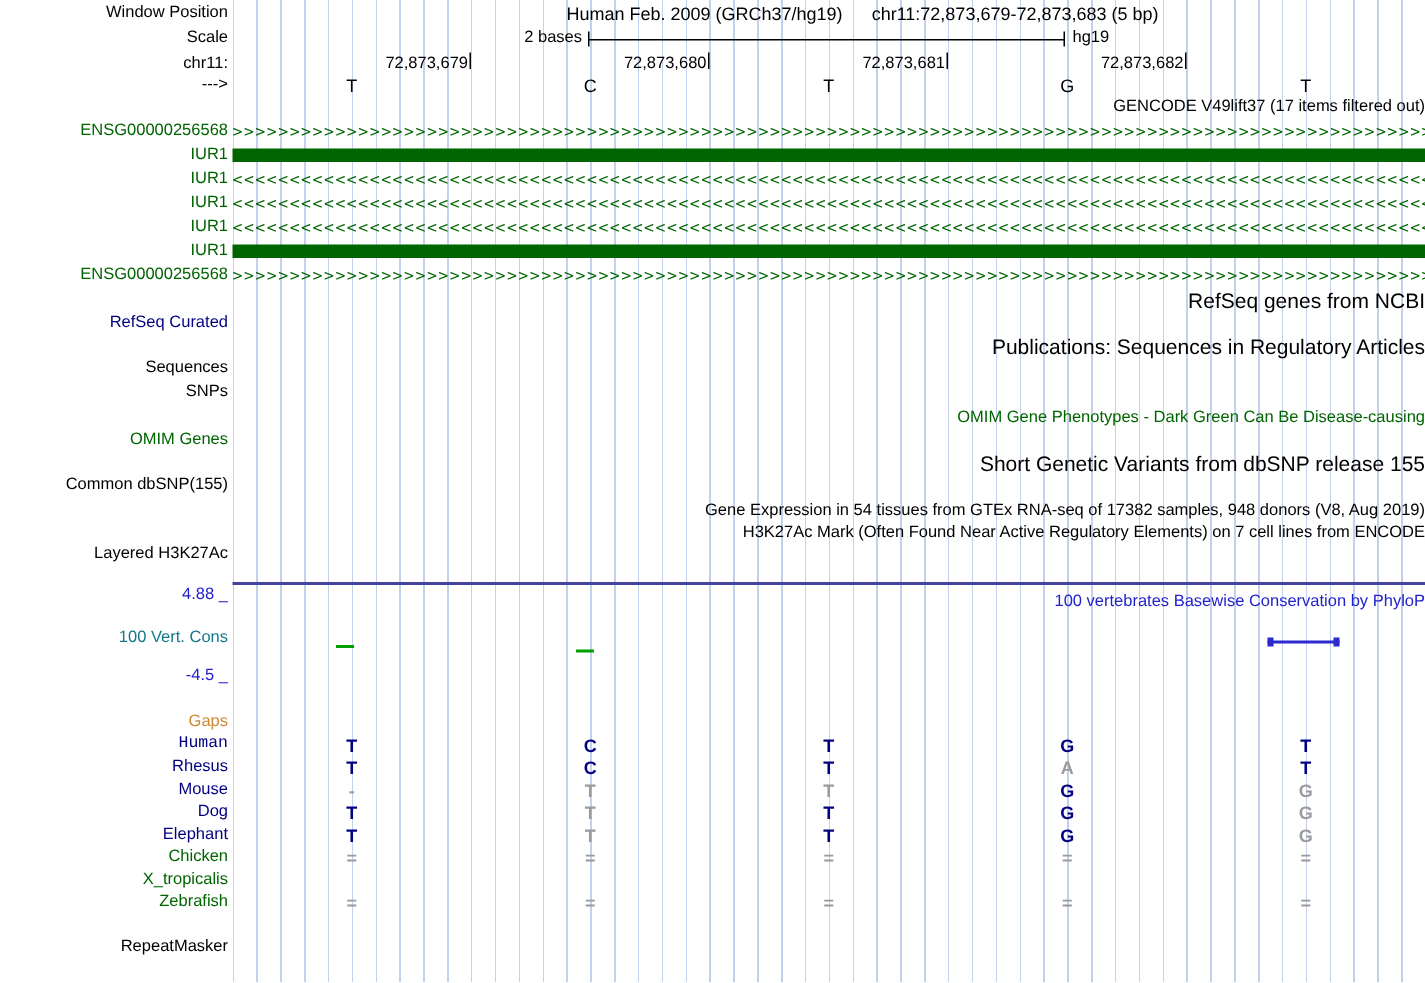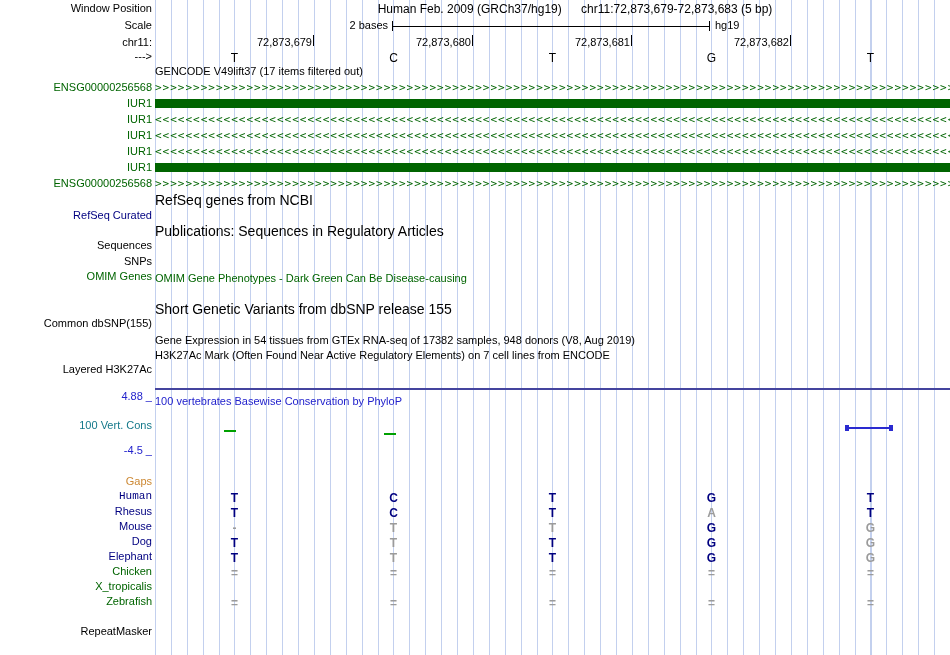--- a/index.html
+++ b/index.html
@@ -12,21 +12,21 @@
   body{font-family:"Liberation Sans",sans-serif;color:#000}
   .browser{position:relative;width:950px;height:655px;background:#fff;overflow:hidden}
   .main-bg{position:absolute;left:155px;top:0;width:795px;height:655px;
     background-image:repeating-linear-gradient(to right,var(--guideline_blue) 0,var(--guideline_blue) 1px,transparent 1px,transparent 15.9px);}
   .lbl{position:absolute;left:0;width:152px;text-align:right;font-size:11px;line-height:13px;white-space:nowrap;color:#000}
   .green{color:var(--dark_green)}
   .navy{color:var(--navy)}
   .blue{color:var(--track_blue)}
   .teal{color:var(--cons_teal)}
   .orange{color:var(--gaps_orange)}
-  .ctr{position:absolute;left:155px;width:795px;text-align:left;font-size:11px;line-height:13px;white-space:nowrap}
+  .ctr{position:absolute;left:155px;width:795px;text-align:right;font-size:11px;line-height:13px;white-space:nowrap}
   .small{font-size:14px}
   .hdr{position:absolute;left:155px;top:2px;width:840px;text-align:center;font-size:12px;line-height:14px;white-space:nowrap}
   .hdr span{margin:0 8px}
   .scale-text{position:absolute;left:155px;top:19px;width:233px;text-align:right;font-size:11px;line-height:13px}
   .hg19{position:absolute;left:715px;top:19px;font-size:11px;line-height:13px}
   .hline{position:absolute;height:1px;background:#000}
   .vtick{position:absolute;width:1px;background:#000}
   .coord{position:absolute;top:36px;width:70px;text-align:right;font-size:11px;line-height:13px;white-space:nowrap}
   .col{position:absolute;width:159px;text-align:center;line-height:14px}
   .base{font-size:12px}
@@ -94,21 +94,21 @@
     </div>
 
   <div class="ctr small" style="top:194px">RefSeq genes from NCBI</div>
   <div class="lbl navy" style="top:209px">RefSeq Curated</div>
 
   <div class="ctr small" style="top:225px">Publications: Sequences in Regulatory Articles</div>
   <div class="lbl" style="top:239px">Sequences</div>
   <div class="lbl" style="top:255px">SNPs</div>
 
   <div class="ctr green" style="top:272px">OMIM Gene Phenotypes - Dark Green Can Be Disease-causing</div>
-  <div class="lbl green" style="top:270px">OMIM Genes</div>
+  <div class="lbl green" style="top:287px">OMIM Genes</div>
 
   <div class="ctr small" style="top:303px">Short Genetic Variants from dbSNP release 155</div>
   <div class="lbl" style="top:317px">Common dbSNP(155)</div>
 
   <div class="ctr" style="top:334px">Gene Expression in 54 tissues from GTEx RNA-seq of 17382 samples, 948 donors (V8, Aug 2019)</div>
   <div class="ctr" style="top:349px">H3K27Ac Mark (Often Found Near Active Regulatory Elements) on 7 cell lines from ENCODE</div>
   <div class="lbl" style="top:363px">Layered H3K27Ac</div>
 
   <div class="divider"></div>
   <div class="lbl blue" style="top:390px">4.88 _</div>

